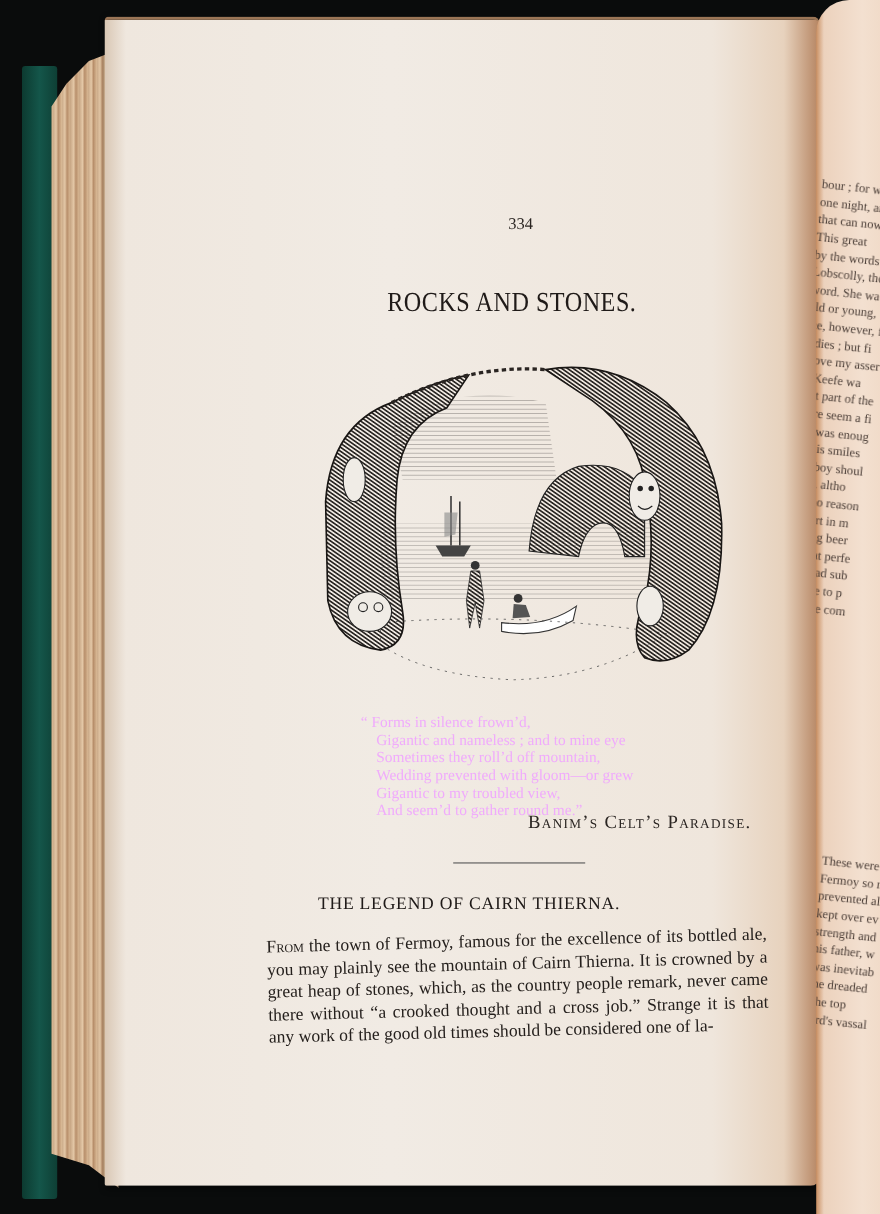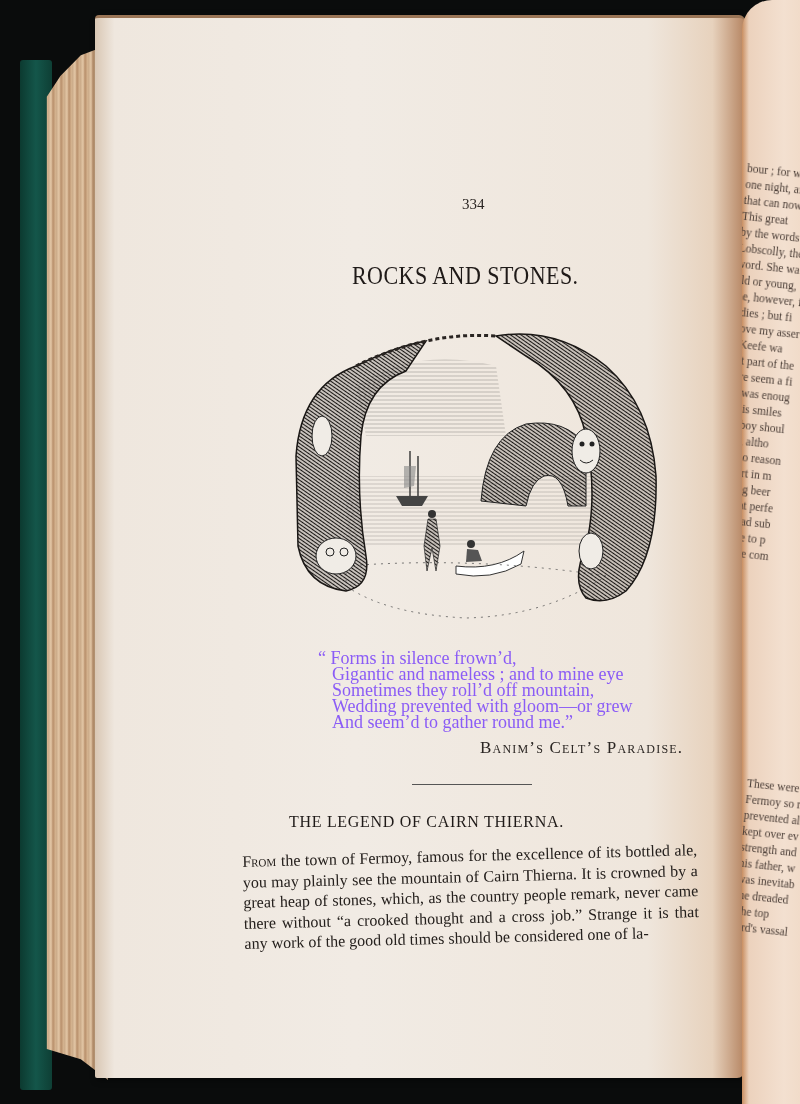--- a/index.html
+++ b/index.html
@@ -40,21 +40,21 @@
     }
     .chapter-title {
       position: absolute; left: 352px; top: 262px; font-size: 25px; color: #1f1a18;
       letter-spacing: 0.5px; transform: scaleX(0.88); transform-origin: left center;
       font-family: "Liberation Serif", serif;
     }
     .illustration {
       position: absolute; left: 286px; top: 326px; width: 374px; height: 296px;
     }
     .poem {
-      position: absolute; left: 318px; top: 650px; font-size: 18px; line-height: 16px; color: #8b5cf6;
+      position: absolute; left: 328px; top: 650px; font-size: 14px; line-height: 16px; color: #f0abfc;
     }
     .poem .line { display: block; padding-left: 14px; white-space: nowrap; }
     .poem .line.first { padding-left: 0; }
     .attribution {
       position: absolute; left: 480px; top: 738px; font-size: 17px; color: #2a2522;
       font-variant: small-caps; letter-spacing: 1.2px;
     }
     .divider {
       position: absolute; left: 412px; top: 784px; width: 120px; height: 1px; background: #555;
     }
@@ -167,20 +167,21 @@
 
     <path d="M70 40 Q140 5 210 10" stroke="#2a2522" stroke-width="3" fill="none" stroke-dasharray="4 3"></path>
   </svg>
 </div>
 
 <div class="poem">
   <span class="line first">“ Forms in silence frown’d,</span>
   <span class="line">Gigantic and nameless ; and to mine eye</span>
   <span class="line">Sometimes they roll’d off mountain,</span>
   <span class="line">Wedding prevented with gloom—or grew</span>
+  <span class="line">Gigantic to my troubled view,</span>
   <span class="line">And seem’d to gather round me.”</span>
 </div>
 <div class="attribution">Banim’s Celt’s Paradise.</div>
 
 <div class="divider"></div>
 
 <div class="section-title">THE LEGEND OF CAIRN THIERNA.</div>
 
 <div class="body-text"><span class="smallcaps">From</span><span> the town of Fermoy, famous for the excellence of its bottled ale, you may plainly see the mountain of Cairn Thierna.  It is crowned by a great heap of stones, which, as the country people remark, never came there without “a crooked thought and a cross job.”  Strange it is that any work of the good old times should be considered one of la-</span></div>
 

